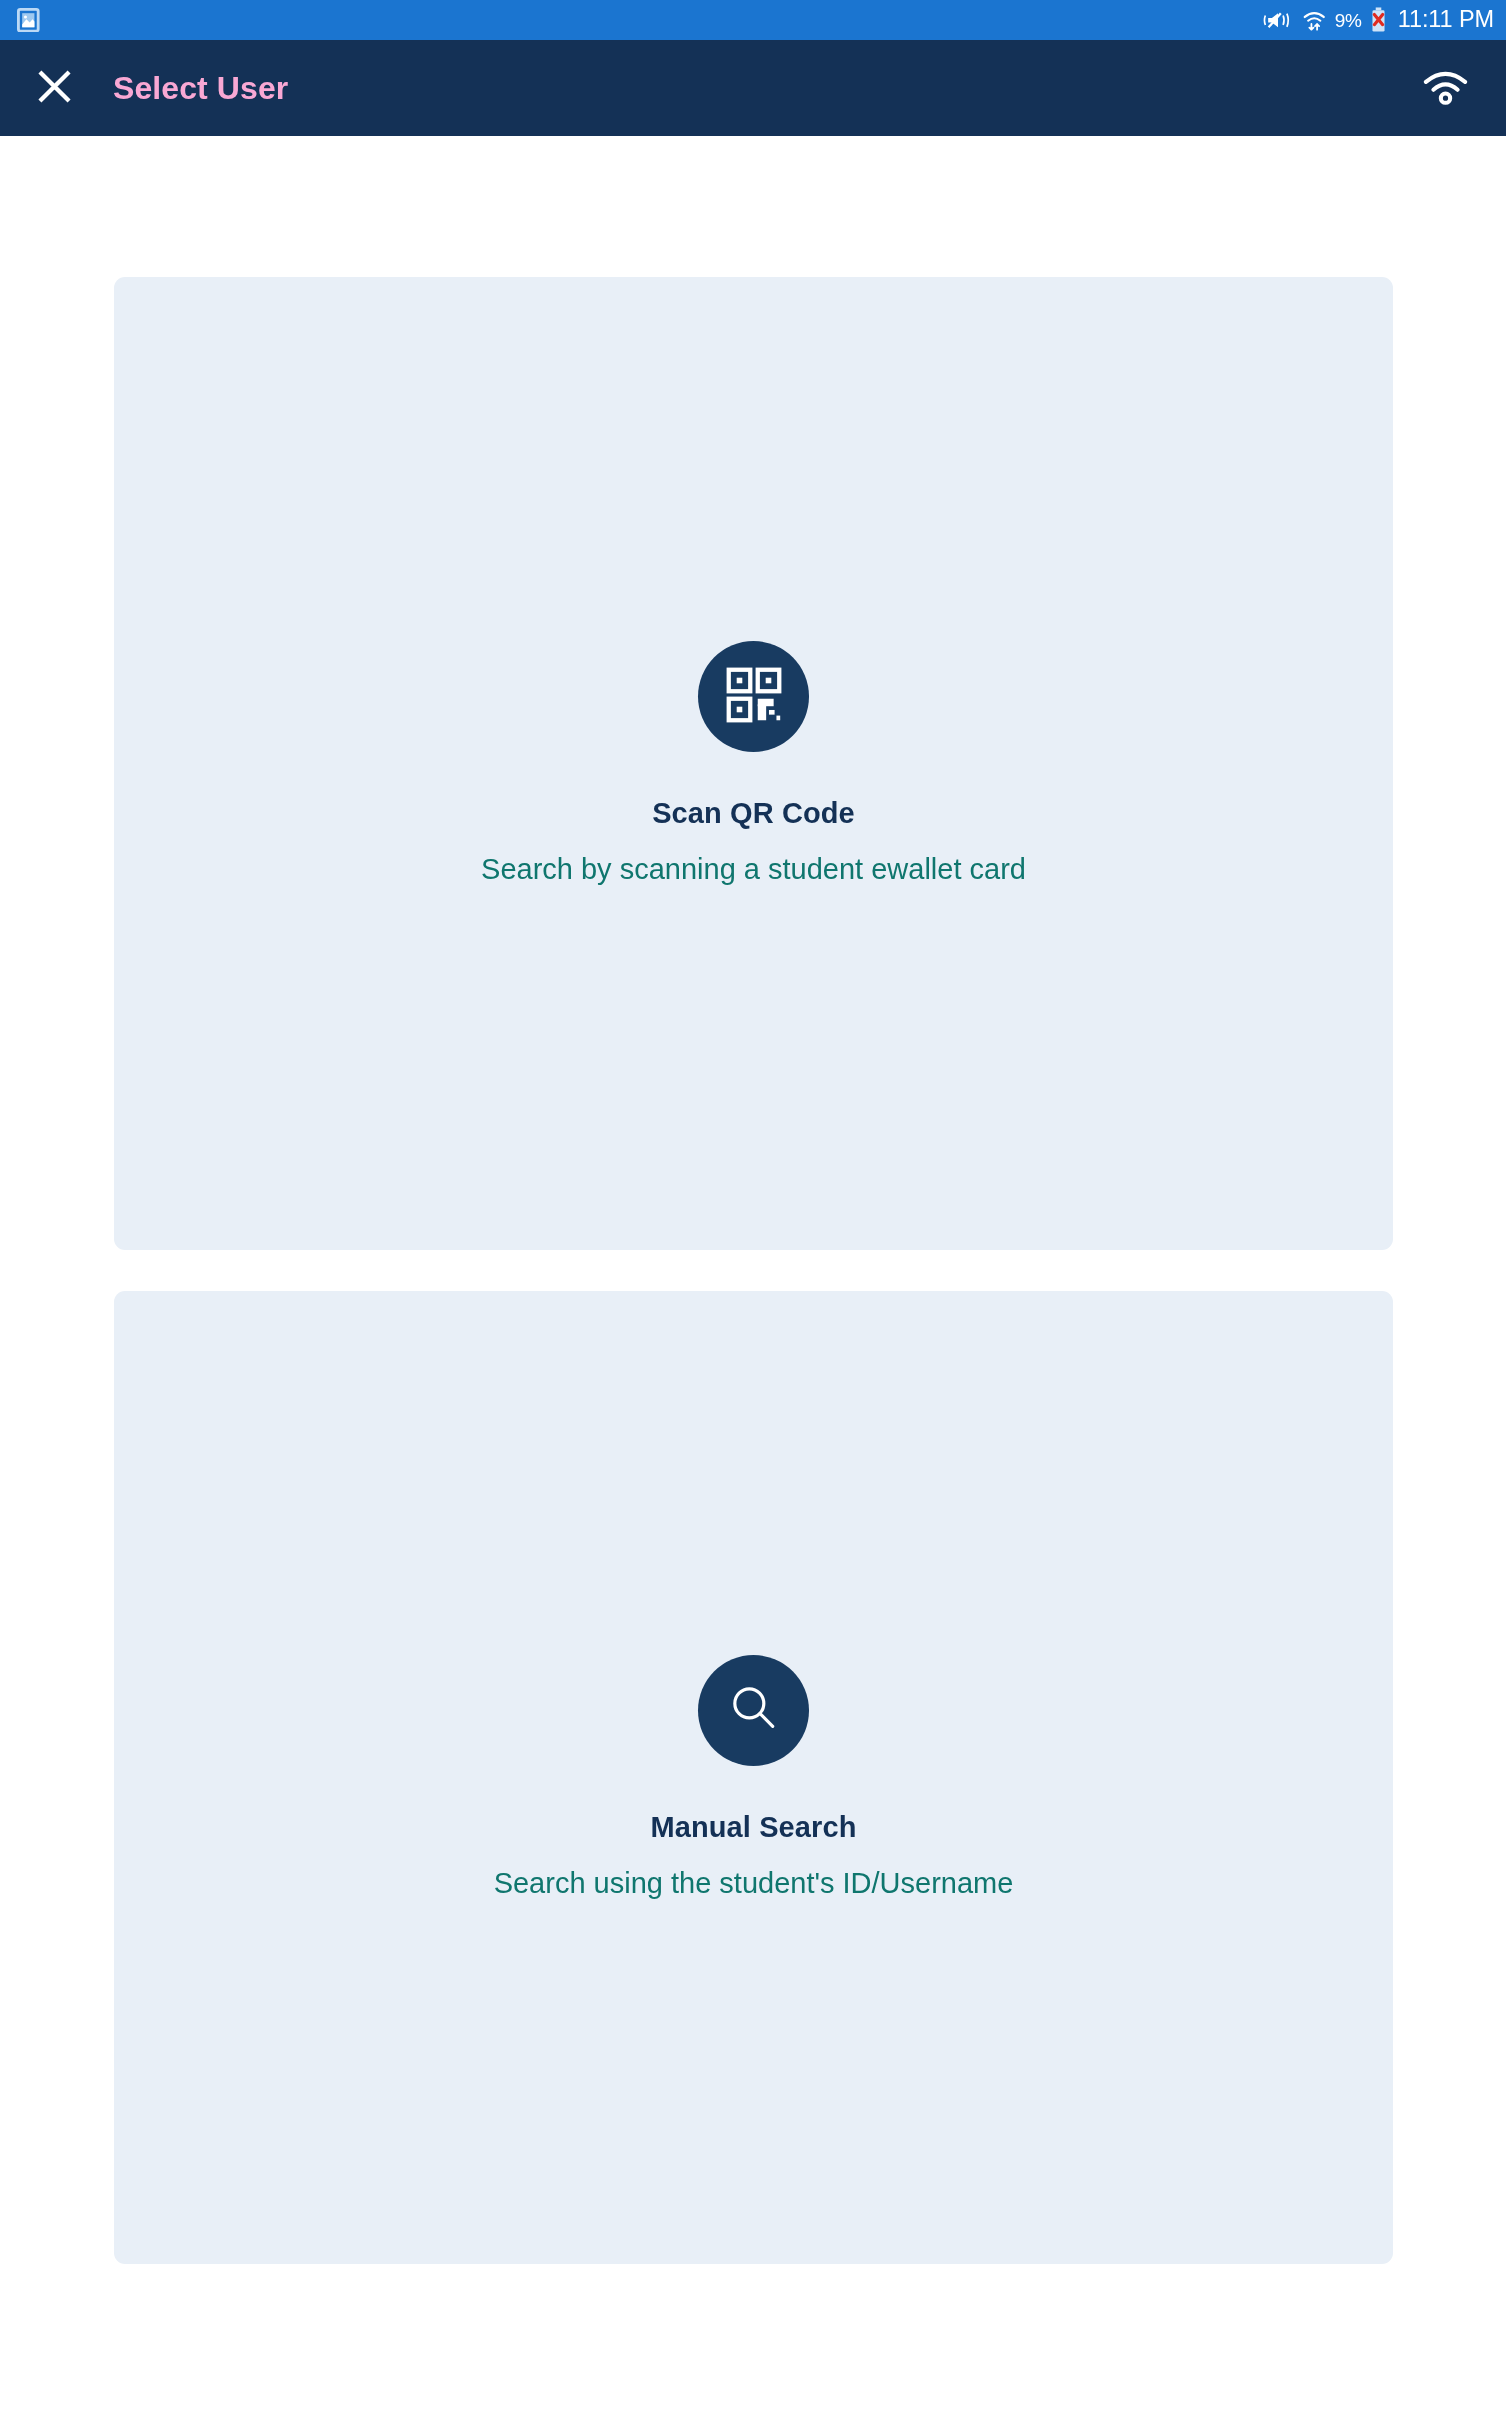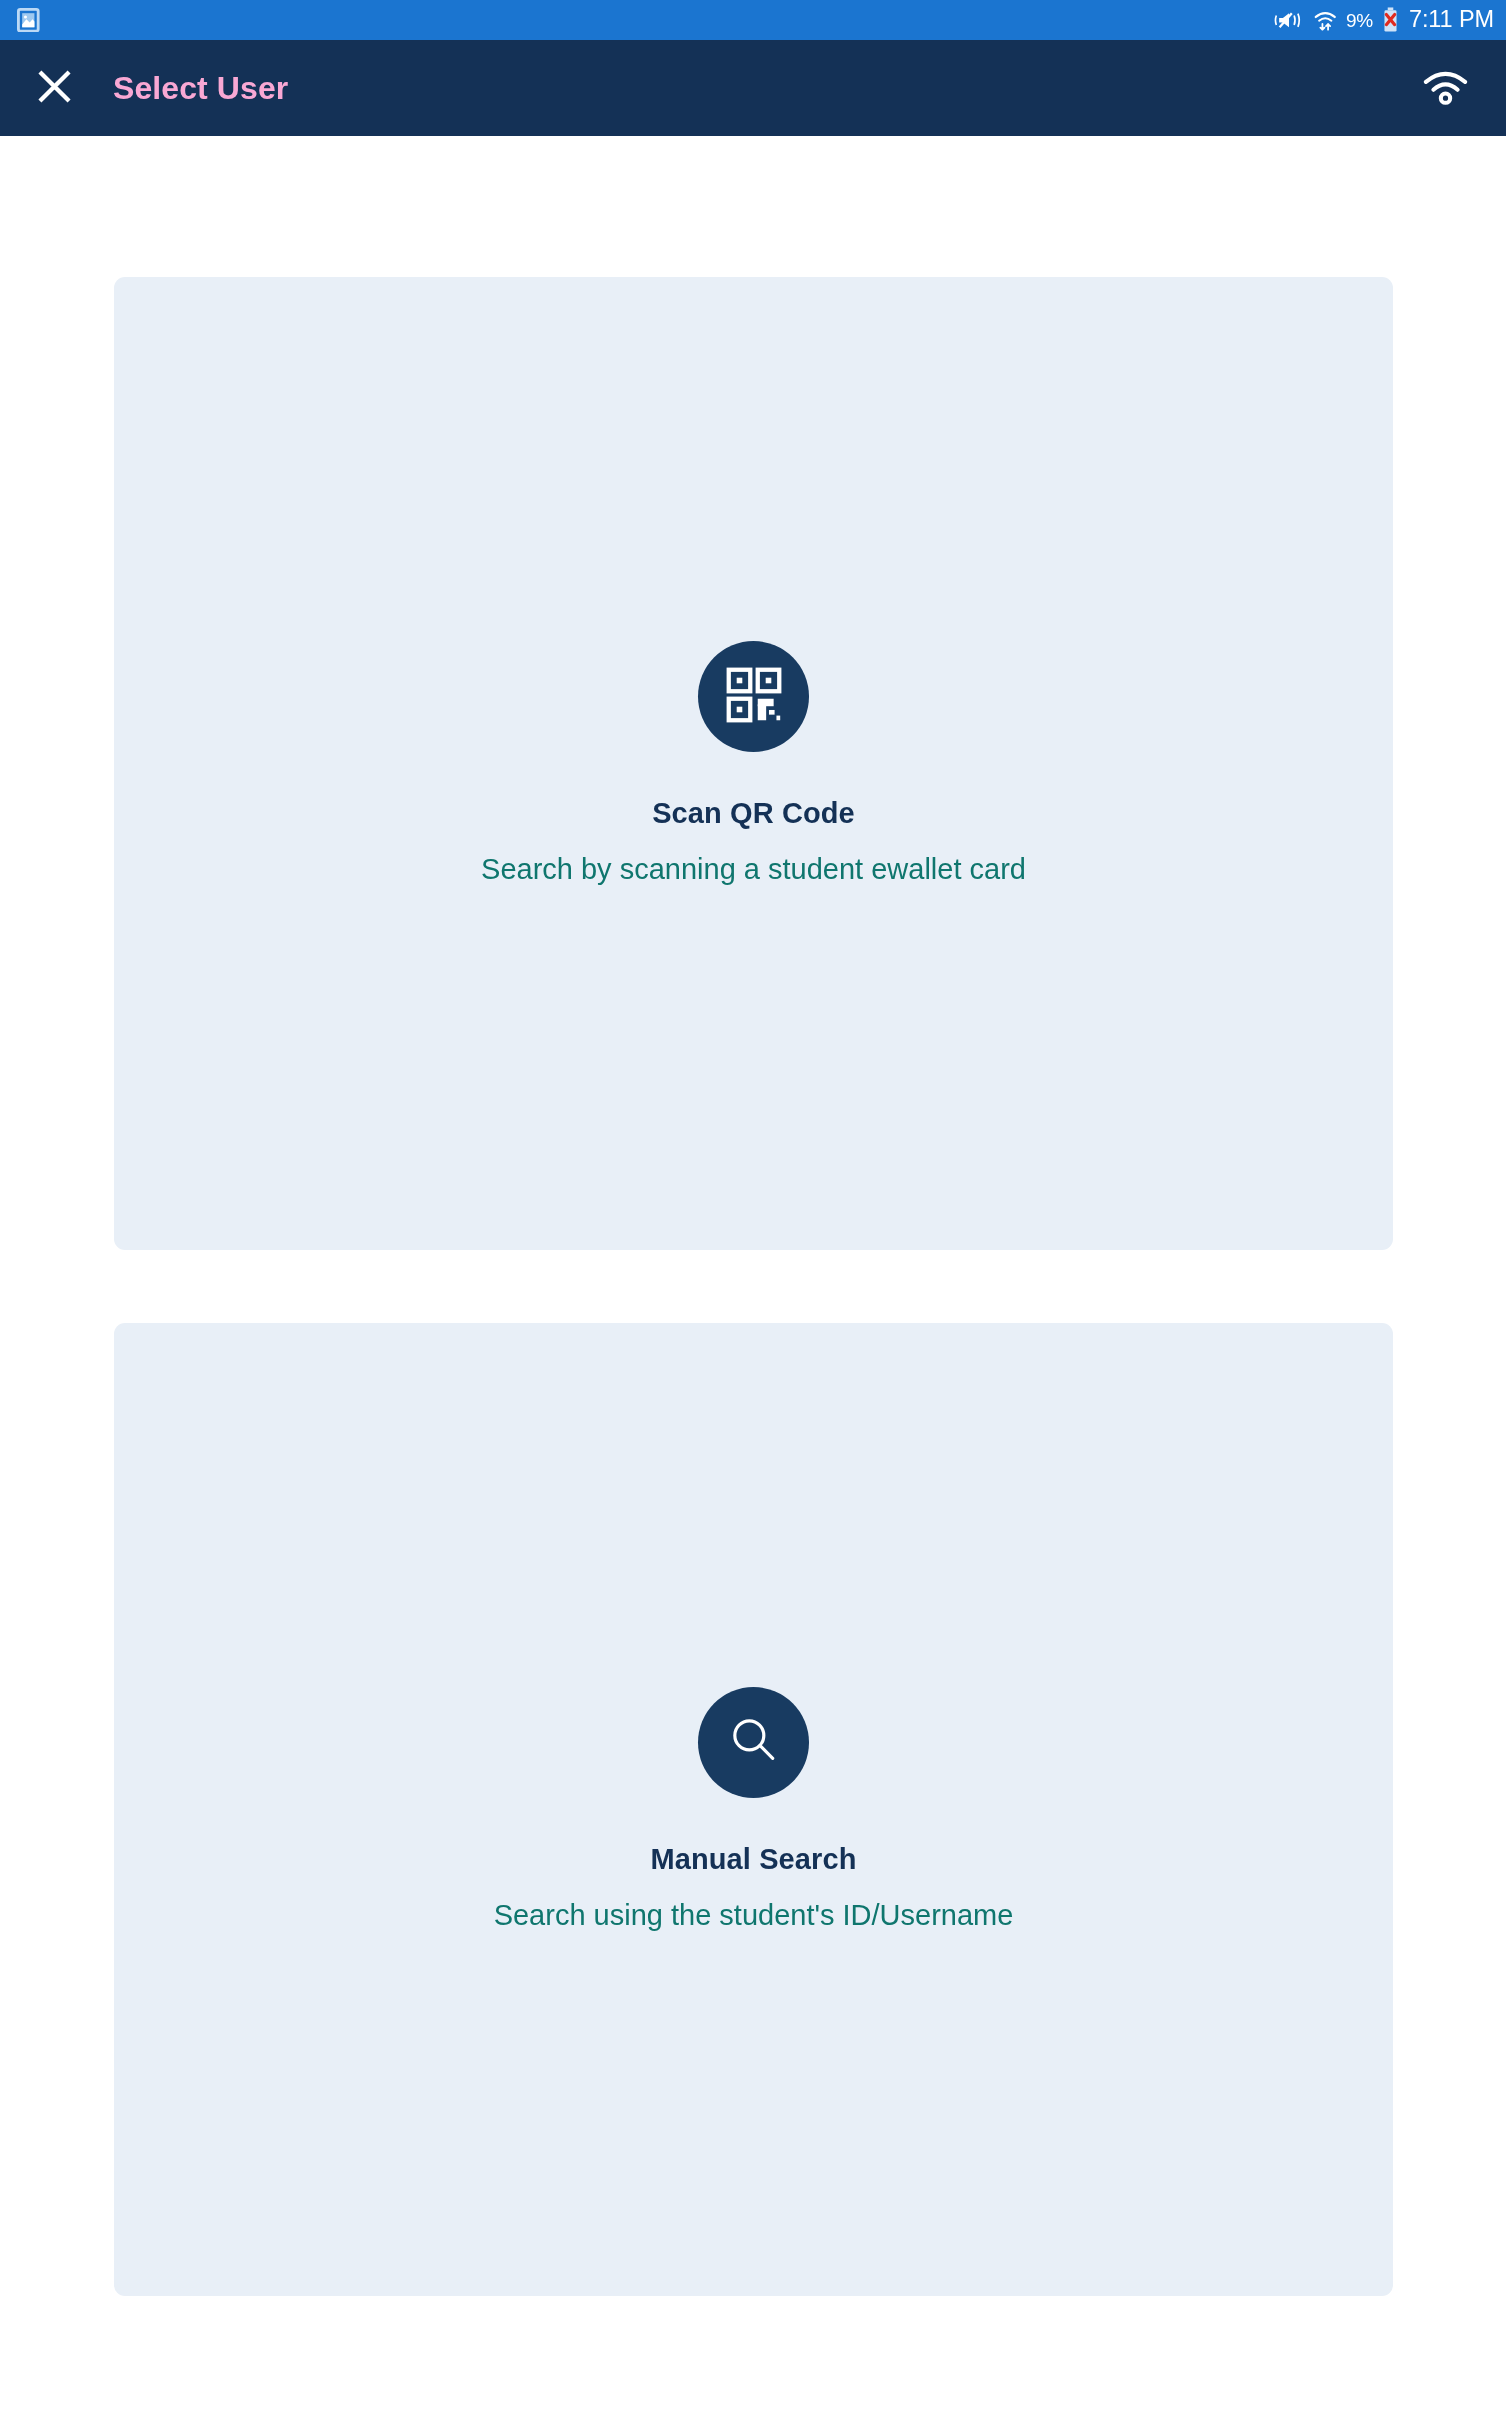--- a/index.html
+++ b/index.html
@@ -71,21 +71,21 @@
   .option-card {
     width:1279px;
     height:973px;
     background:#e8eff7;
     border-radius:11px;
     display:flex;
     flex-direction:column;
     align-items:center;
     justify-content:center;
   }
-  .option-card + .option-card { margin-top:73px; }
+  .option-card + .option-card { margin-top:41px; }
 
   .icon-circle {
     width:111px; height:111px;
     border-radius:50%;
     background:#183b61;
     display:flex; align-items:center; justify-content:center;
     flex:0 0 auto;
   }
   .card-title {
     margin-top:45px;
@@ -136,21 +136,21 @@
       </svg>
     </span>
     <span class="sb-pct">9%</span>
     <span>
       <svg class="sb-icon" width="17" height="26" viewBox="0 0 18 28">
         <rect x="6" y="0.5" width="6" height="3" fill="#cfe3f8"></rect>
         <rect x="2.5" y="3.5" width="13" height="23" rx="1.5" fill="#cfe3f8"></rect>
         <path d="M4.5 8 L13.5 19 M13.5 8 L4.5 19" stroke="#e02b20" stroke-width="3.4" stroke-linecap="round"></path>
       </svg>
     </span>
-    <span class="sb-clock">7:11 PM</span>
+    <span class="sb-clock">11:11 PM</span>
   </div>
 </div>
 
 <div class="app-bar">
   <div class="close-btn">
     <span>
       <svg width="41" height="41" viewBox="0 0 44 44">
         <path d="M8 8 L36 36 M36 8 L8 36" stroke="#ffffff" stroke-width="4.6" stroke-linecap="square"></path>
       </svg>
     </span>

